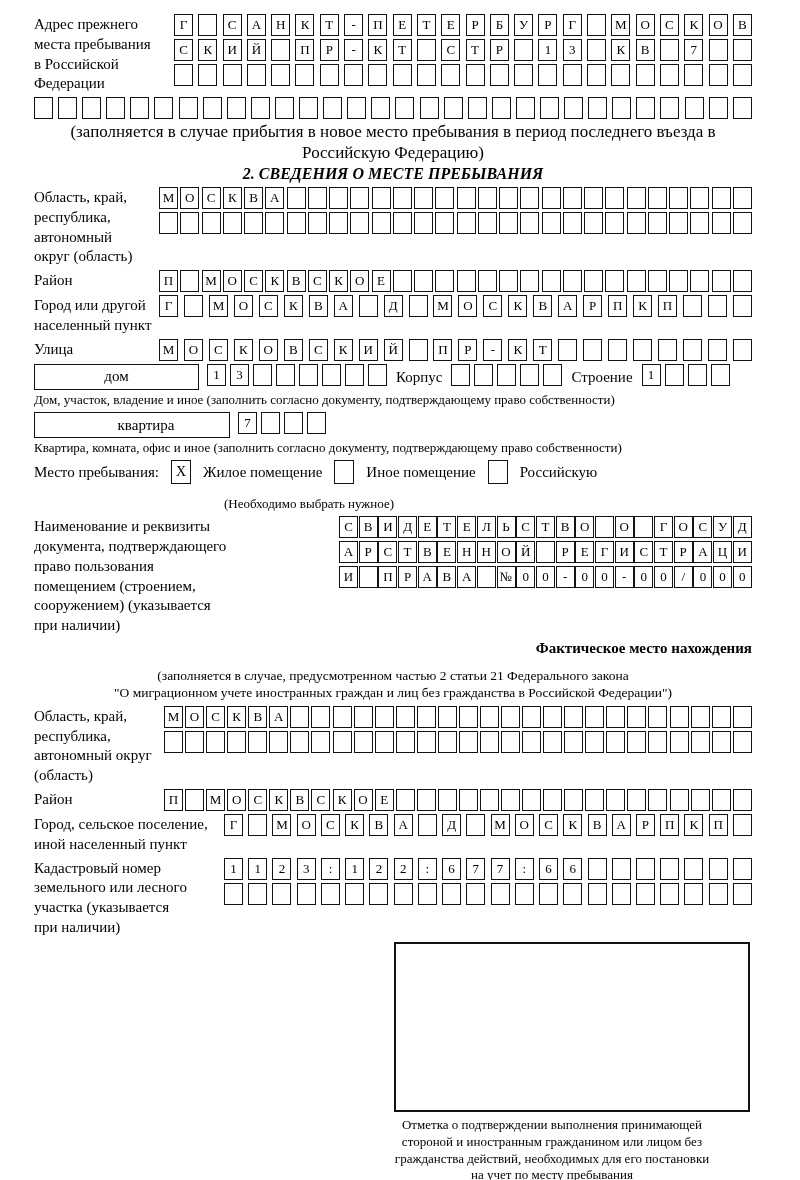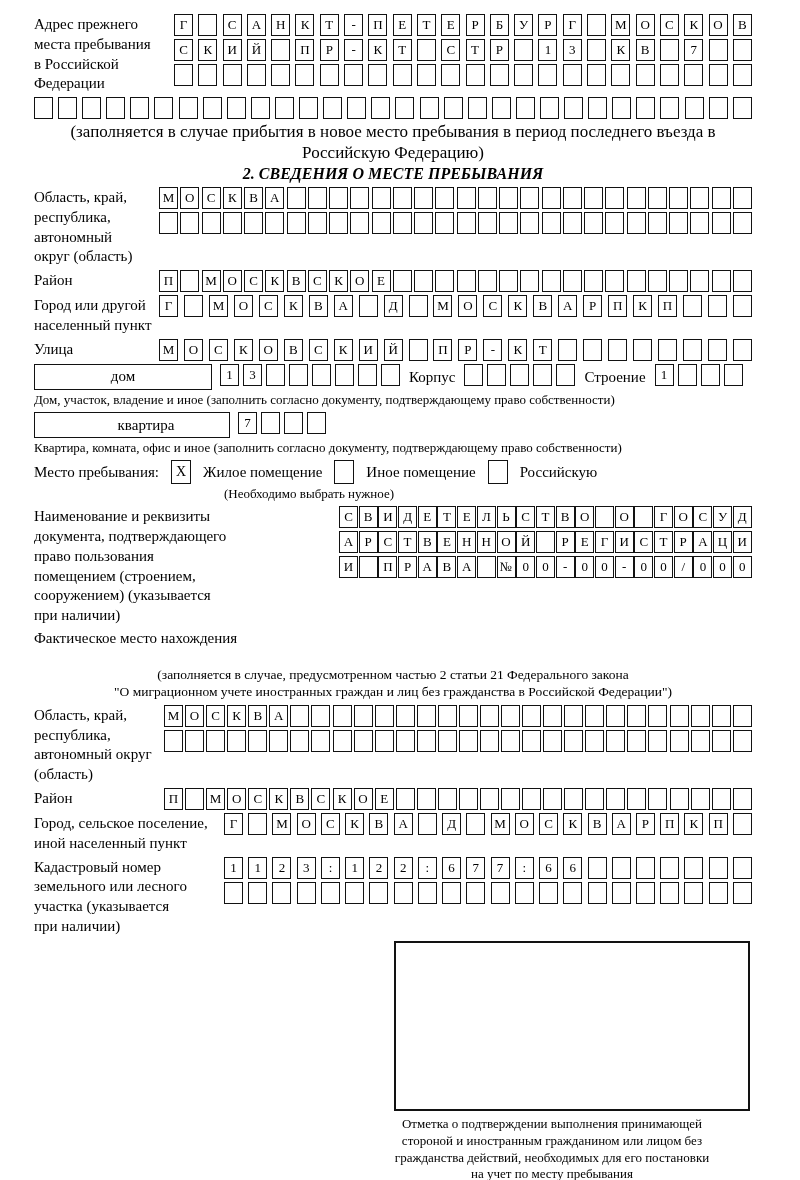--- a/index.html
+++ b/index.html
@@ -10,29 +10,29 @@
   .field{display:flex;align-items:flex-start;margin-bottom:3px;}
   .flabel{font-size:15px;line-height:1.32;white-space:pre-line;flex:none;padding-top:1px;}
   .w140{width:140px;} .w125{width:125px;} .w305{width:305px;} .w130{width:130px;} .w190{width:190px;}
   .cells-area{flex:1;min-width:0;}
   .cells-row{display:flex;justify-content:space-between;margin-bottom:3px;}
   .cells-row:last-child{margin-bottom:0;}
   .cell{flex:none;width:19px;height:22px;border:1.5px solid #121212;font-size:13px;line-height:19px;text-align:center;background:#fff;}
   .fullwidth-row{display:flex;justify-content:space-between;margin:0 0 3px 0;}
   .note{font-size:17px;text-align:center;line-height:1.2;margin-bottom:2px;}
   .sec-title{font-size:16px;font-weight:bold;text-align:center;margin:2px 0 4px 0;font-style:italic;}
-  .sub-title{font-size:15px;font-weight:normal;text-align:left;margin:4px 0 20px 0;}
+  .sub-title{font-size:15px;font-weight:bold;text-align:right;margin:4px 0 11px 0;}
   .house-row{display:flex;align-items:flex-start;margin-bottom:2px;}
   .big-box{height:26px;border:1.8px solid #121212;font-size:15px;display:flex;align-items:center;justify-content:center;flex:none;}
-  .bb-house{width:178px;margin-right:8px;}
+  .bb-house{width:165px;margin-right:8px;}
   .bb-apt{width:196px;margin-right:8px;padding-left:28px;}
   .cells-inline{display:flex;gap:4px;flex:none;}
   .inline-label{font-size:15px;line-height:26px;padding:0 9px;flex:none;}
   .caption{font-size:13px;line-height:1.25;margin:2px 0 4px 0;}
-  .stay-row{display:flex;align-items:center;gap:12px;margin-bottom:2px;}
+  .stay-row{display:flex;align-items:center;gap:12px;margin-bottom:12px;}
   .stay-label,.opt-label{font-size:15px;}
   .checkbox{width:20px;height:24px;border:1.6px solid #121212;font-size:14px;line-height:21px;text-align:center;flex:none;}
   .stay-note{font-size:13px;margin:0 0 4px 190px;}
   .center-note{font-size:13.5px;text-align:center;line-height:1.25;}
   .notes-block{margin-bottom:4px;}
   .stamp-box{width:356px;height:170px;border:2px solid #121212;margin:4px 0 5px 360px;background:#fff;}
   .stamp-caption{width:436px;margin-left:300px;font-size:13px;line-height:1.3;text-align:center;white-space:pre-line;}
 </style>
 </head>
 <body>

